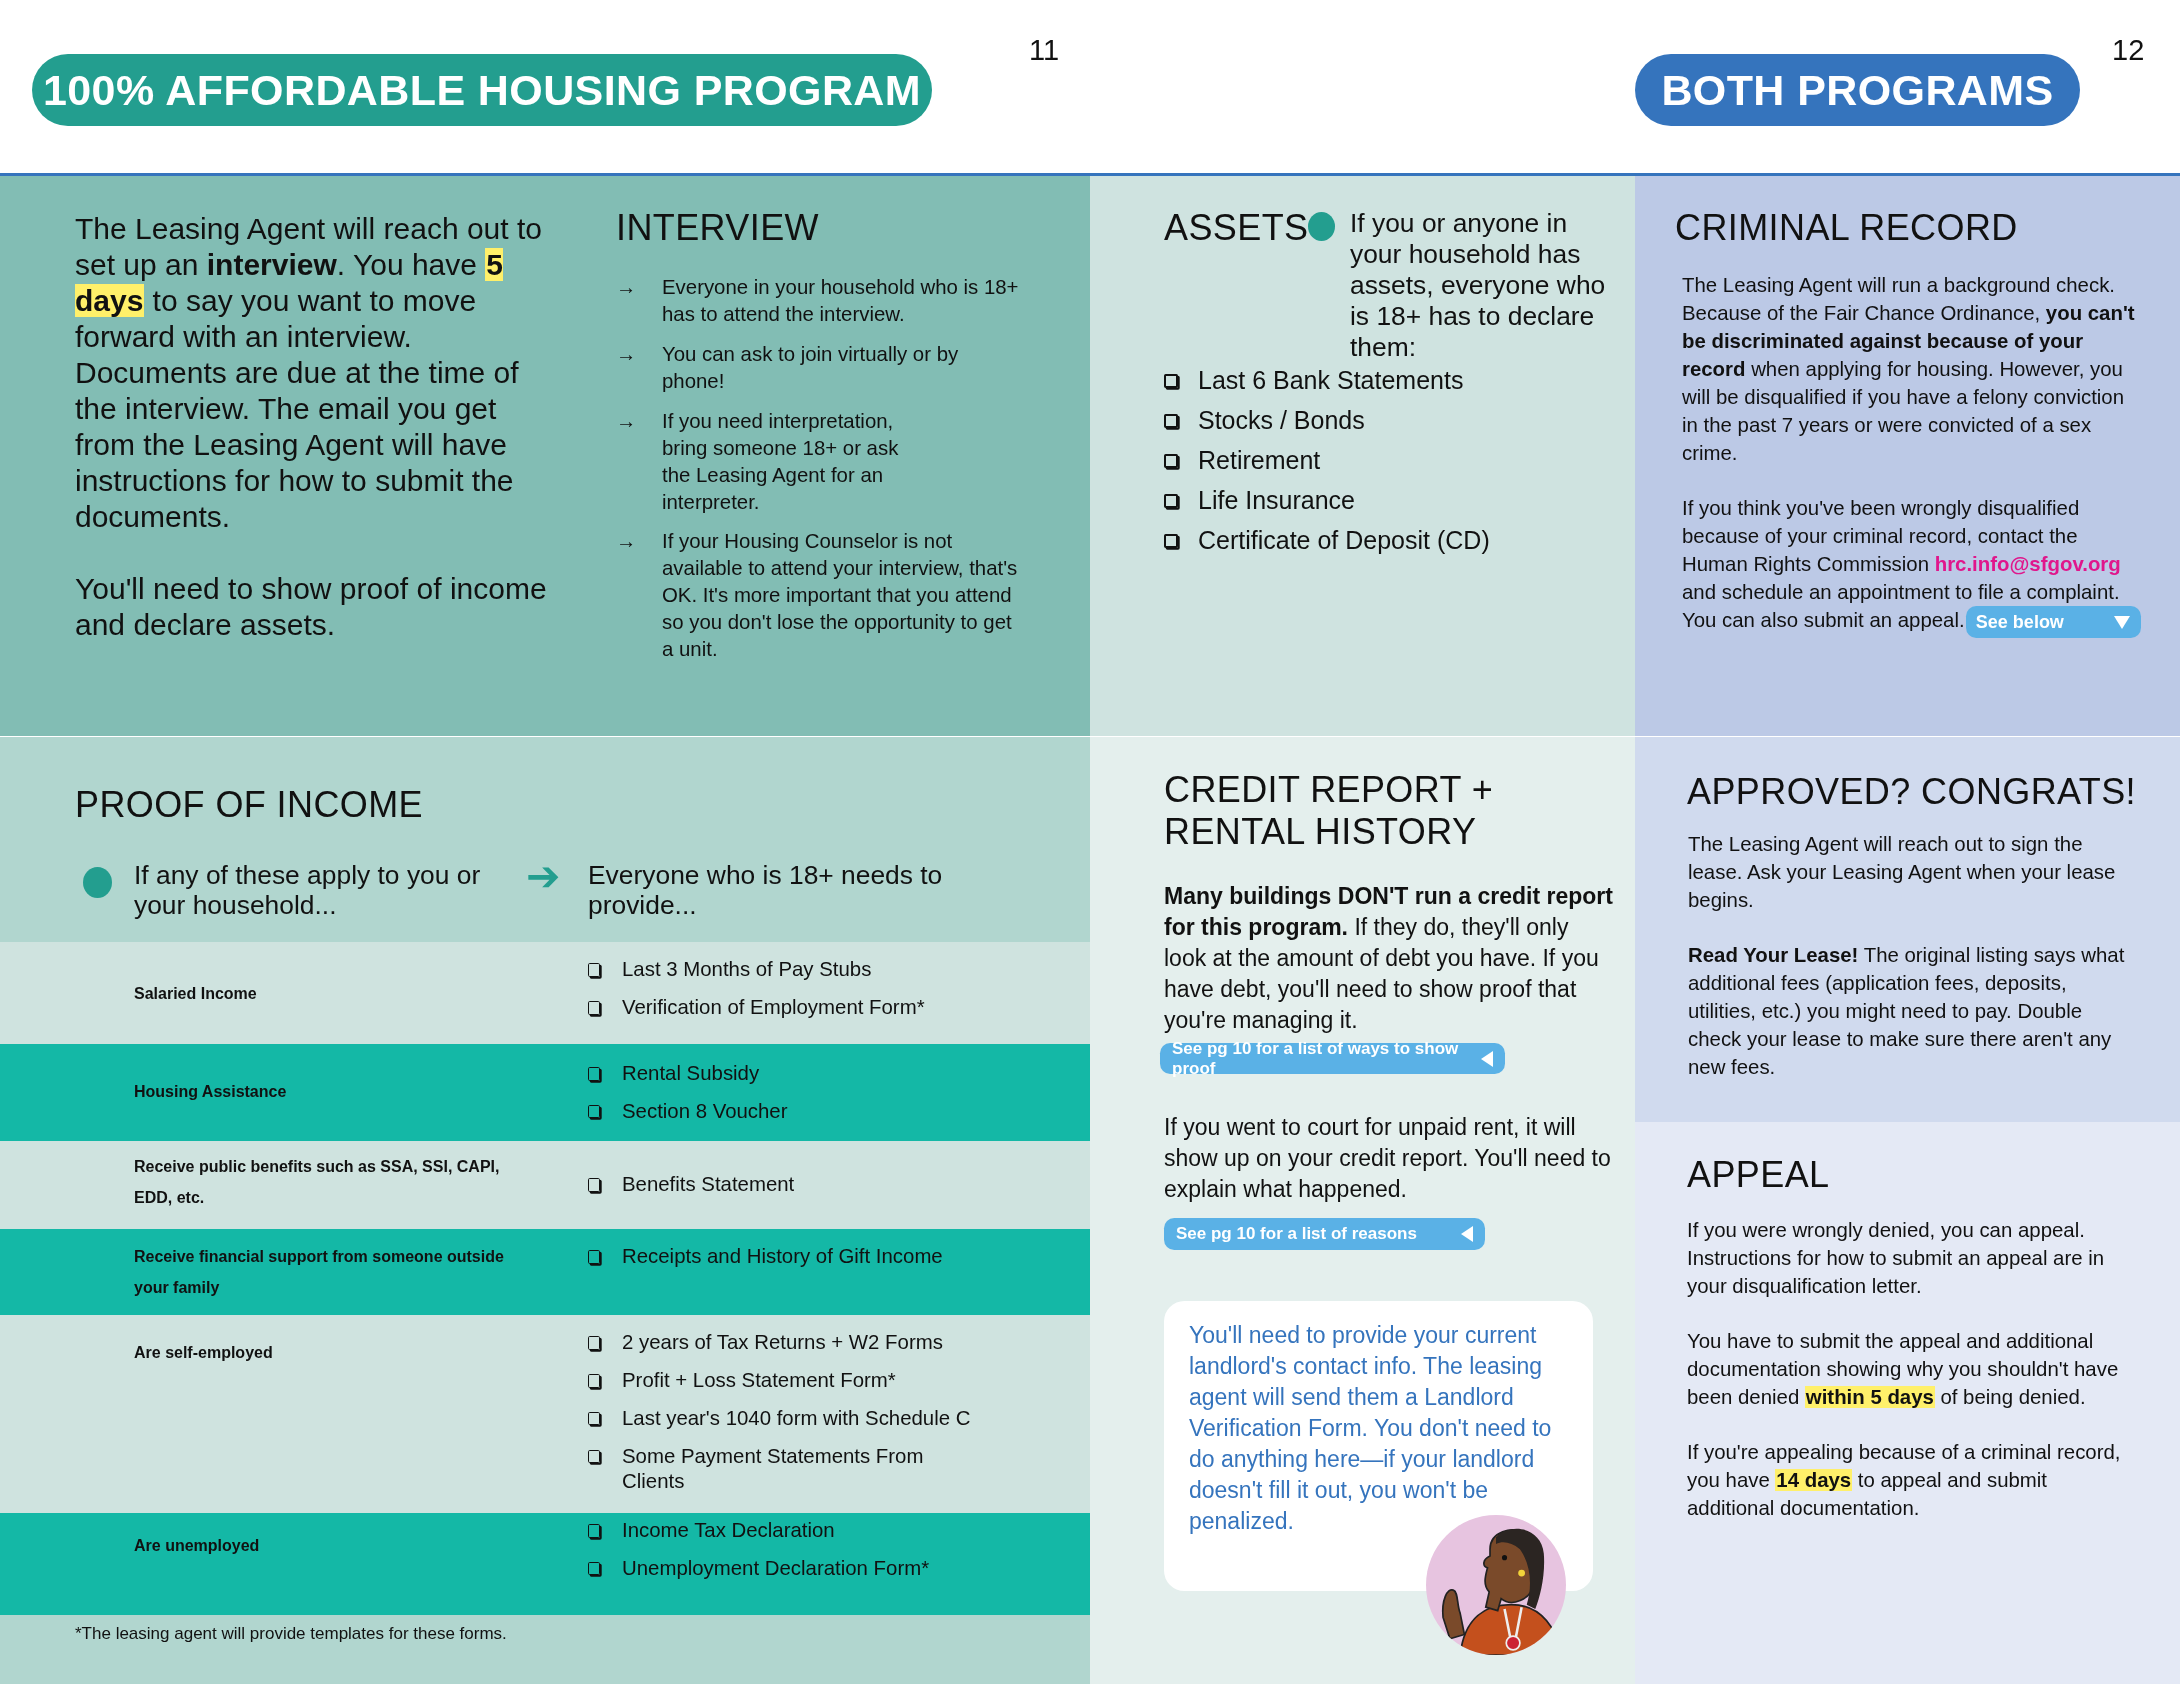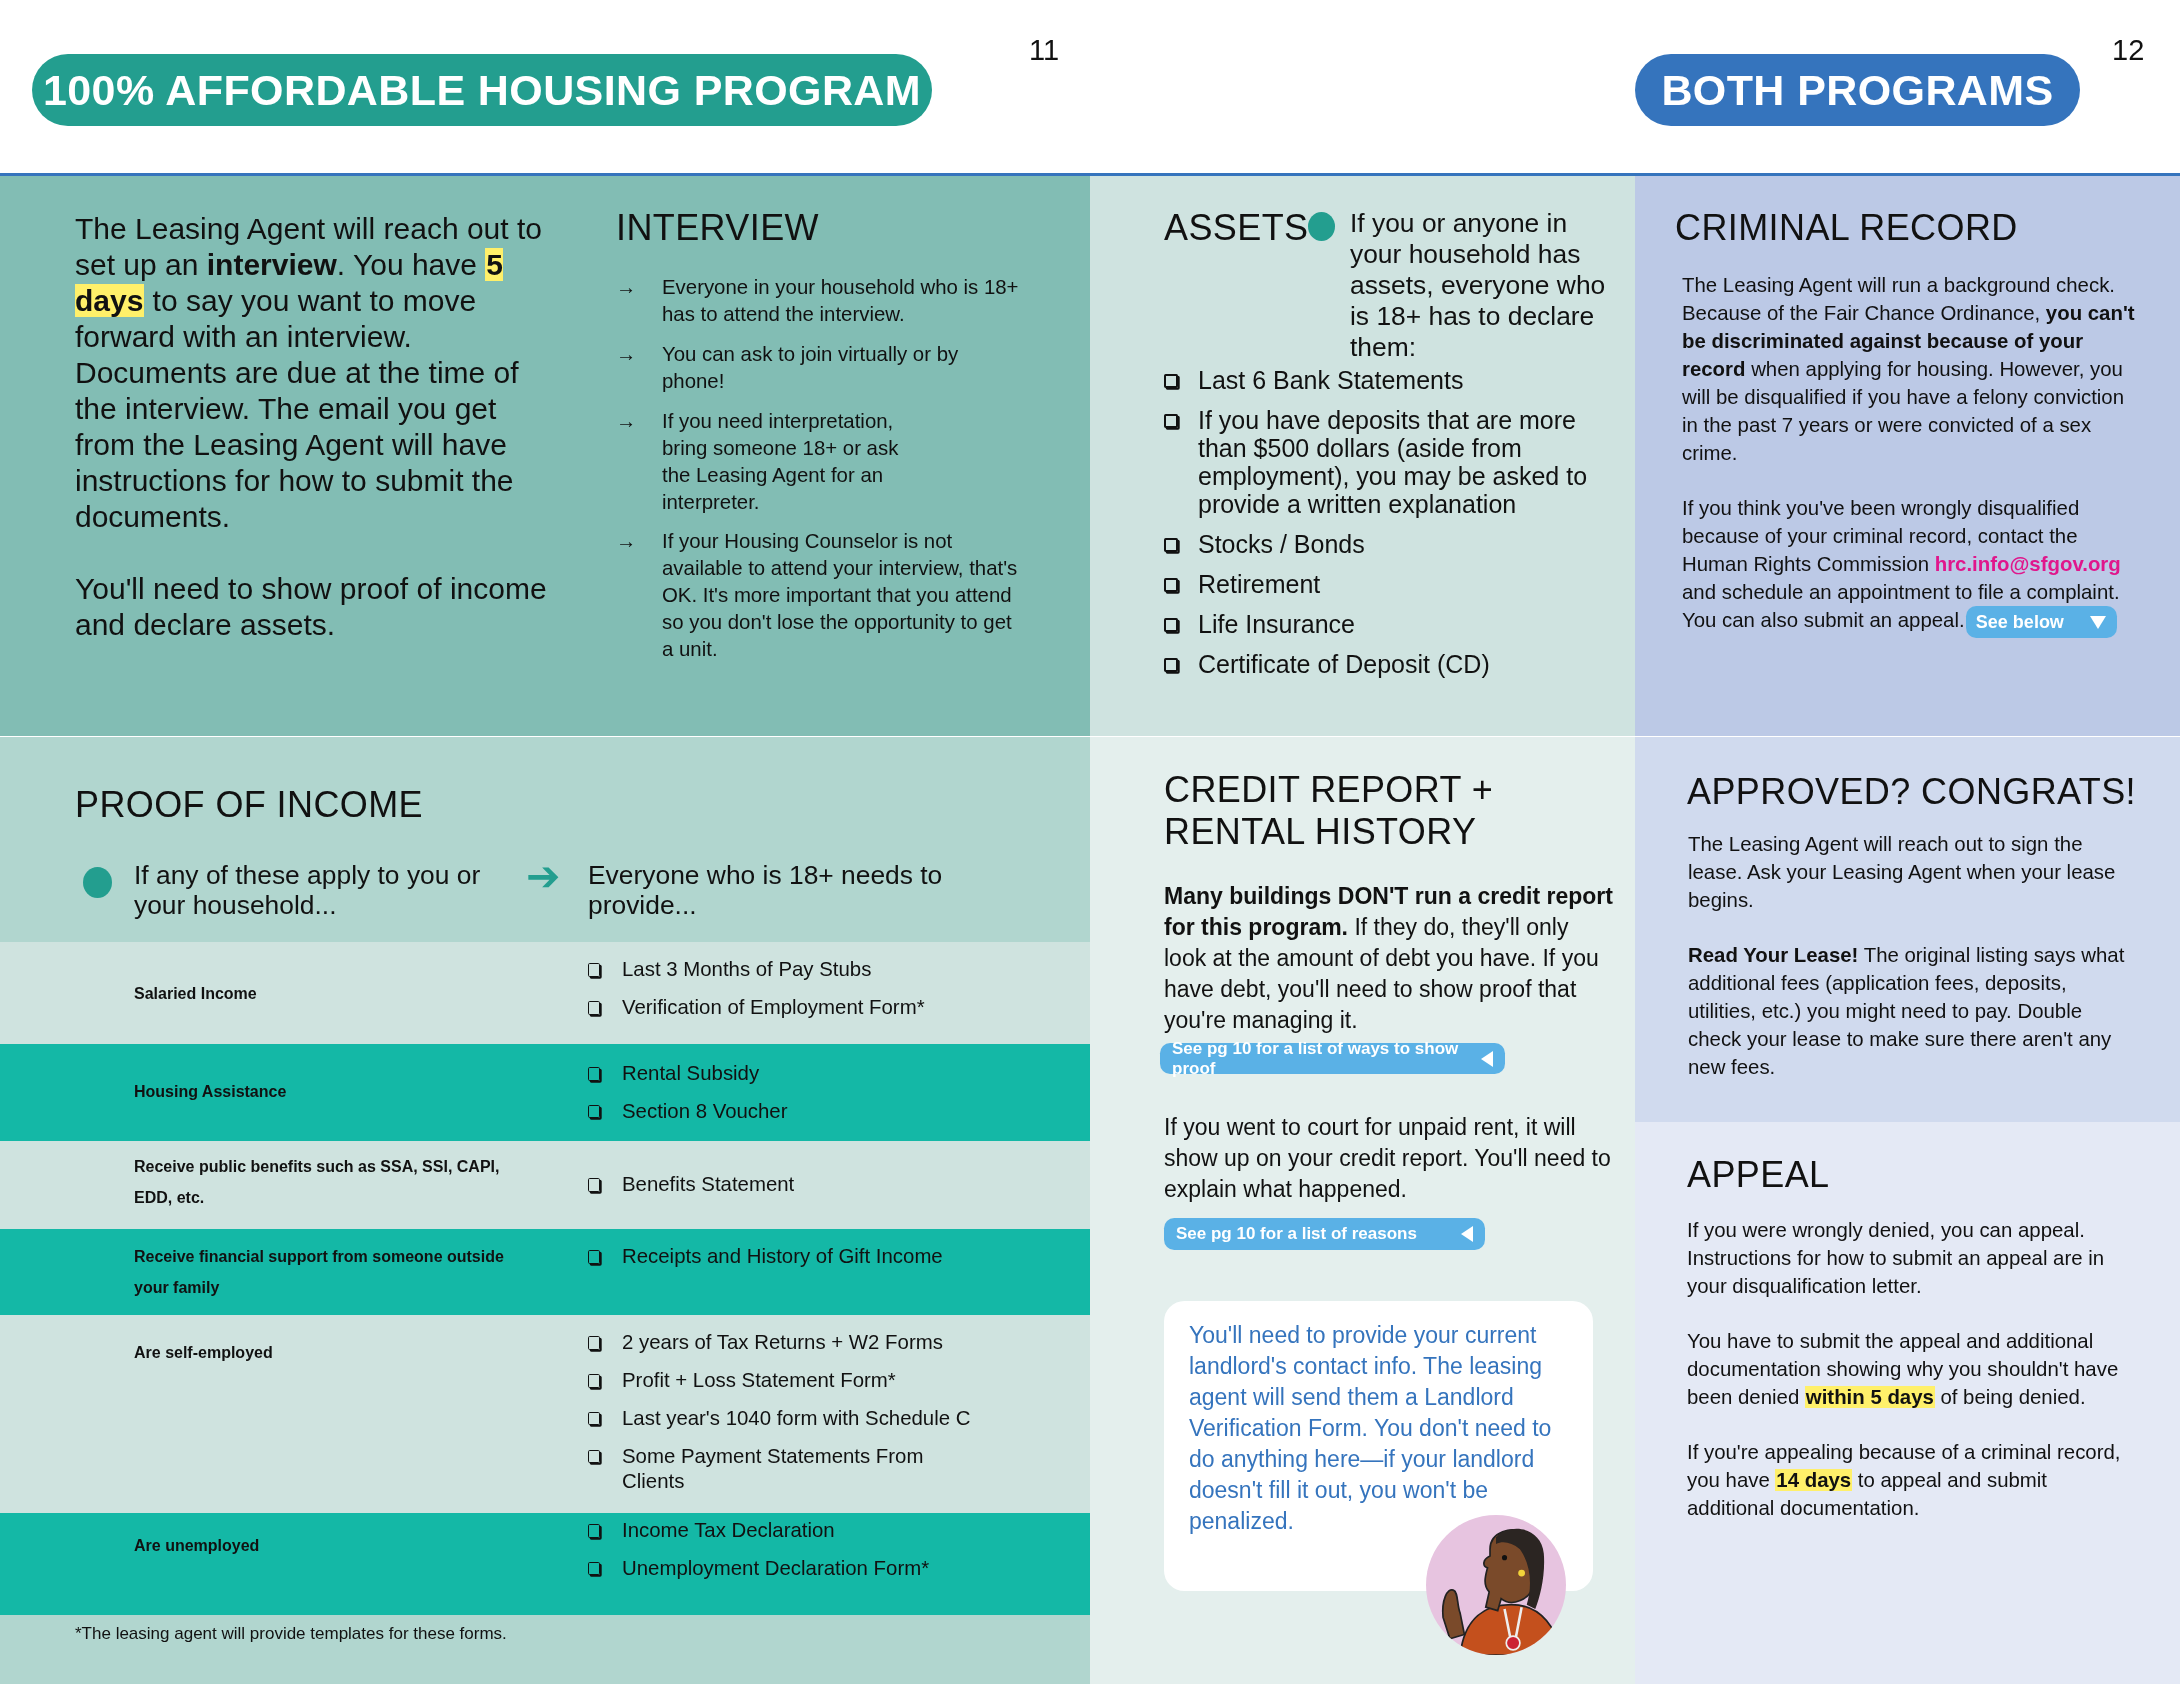--- a/index.html
+++ b/index.html
@@ -50,21 +50,21 @@
   .assets-list { left: 1164px; top: 366px; width: 443px; }
   .assets-list li { font-size: 25px; line-height: 28px; margin-bottom: 12px; }
   .assets-list .box { margin-right: 20.4px; margin-top: 7.7px; }
 
   
   .crim-title { left: 1675px; top: 207px; }
   .crim-text { left: 1682px; top: 271px; width: 460px; font-size: 20.4px; line-height: 28px; }
   .crim-text p + p { margin-top: 27px; }
   .email { color: #e0168c; font-weight: 700; }
   .tag { display: inline-flex; align-items: center; background: #5ab1e6; color: #fff; font-weight: 700; border-radius: 10.2px; }
-  .tag-see-below { font-size: 18px; height: 32px; padding: 0 10.2px 0 10.2px; width: 151px; justify-content: space-between; margin-left: 1px; vertical-align: middle; }
+  .tag-see-below { font-size: 18px; height: 32px; padding: 0 10.2px 0 10.2px; width: 175px; justify-content: space-between; margin-left: 1px; vertical-align: middle; }
   .tri-down { width: 0; height: 0; border-left: 8.5px solid transparent; border-right: 8.5px solid transparent; border-top: 13.6px solid #fff; }
   .tri-left { width: 0; height: 0; border-top: 8.5px solid transparent; border-bottom: 8.5px solid transparent; border-right: 12.8px solid #fff; }
 
   
   .income-title { left: 75px; top: 784px; }
   .income-dot { left: 83px; top: 867px; width: 29px; height: 31px; }
   .income-if { left: 134px; top: 860px; width: 375px; font-size: 26.4px; line-height: 30px; }
   .income-arrow { left: 526px; top: 852px; font-size: 41px; color: #239e8f; font-weight: 700; }
   .income-then { left: 588px; top: 860px; width: 409px; font-size: 26.4px; line-height: 30px; }
   .inc-row { position: absolute; left: 0; width: 1090px; }
@@ -143,24 +143,20 @@
     </li>
 </ul>
 
 <h2 class="abs assets-title">ASSETS</h2>
 <div class="abs teal-dot assets-dot"></div>
 <div class="abs assets-intro">If you or anyone in your household has assets, everyone who is 18+ has to declare them:</div>
 <ul class="abs check-list assets-list">
   <li>
       <span class="box"></span>
       <span>Last 6 Bank Statements</span>
-    </li>
-  <li>
-      <span class="box"></span>
-      <span>If you have deposits that are more than $500 dollars (aside from employment), you may be asked to provide a written explanation</span>
     </li>
   <li>
       <span class="box"></span>
       <span>Stocks / Bonds</span>
     </li>
   <li>
       <span class="box"></span>
       <span>Retirement</span>
     </li>
   <li>

